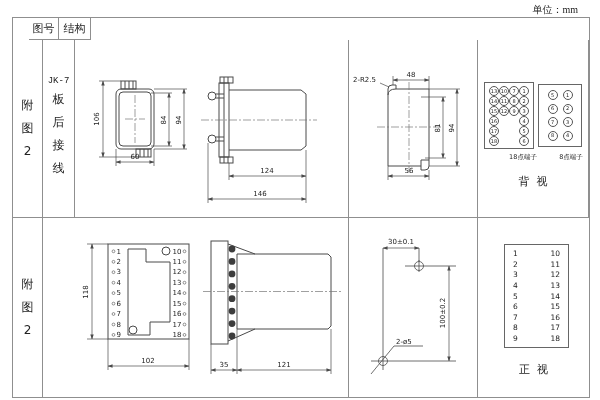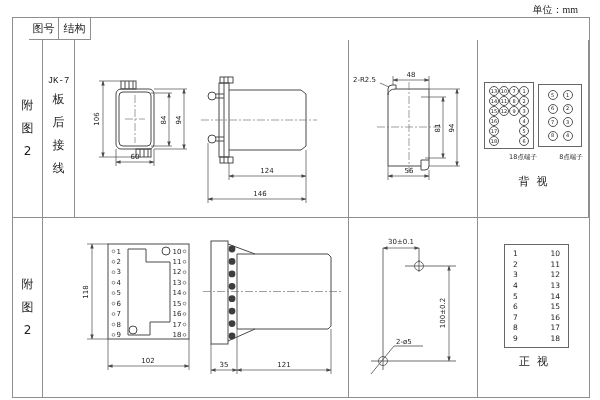--- a/index.html
+++ b/index.html
@@ -353,17 +353,17 @@
             <div>11</div>
             <div>12</div>
             <div>13</div>
             <div>14</div>
             <div>15</div>
             <div>16</div>
             <div>17</div>
             <div>18</div>
           </div>
       </div>
-      <div class="viewlabel" style="top:136px;font-family:Liberation Mono, monospace;">正视</div>
+      <div class="viewlabel" style="top:144px;font-family:Liberation Mono, monospace;">正视</div>
     </div>
   </div>
 
 </div>
 
 </body></html>

